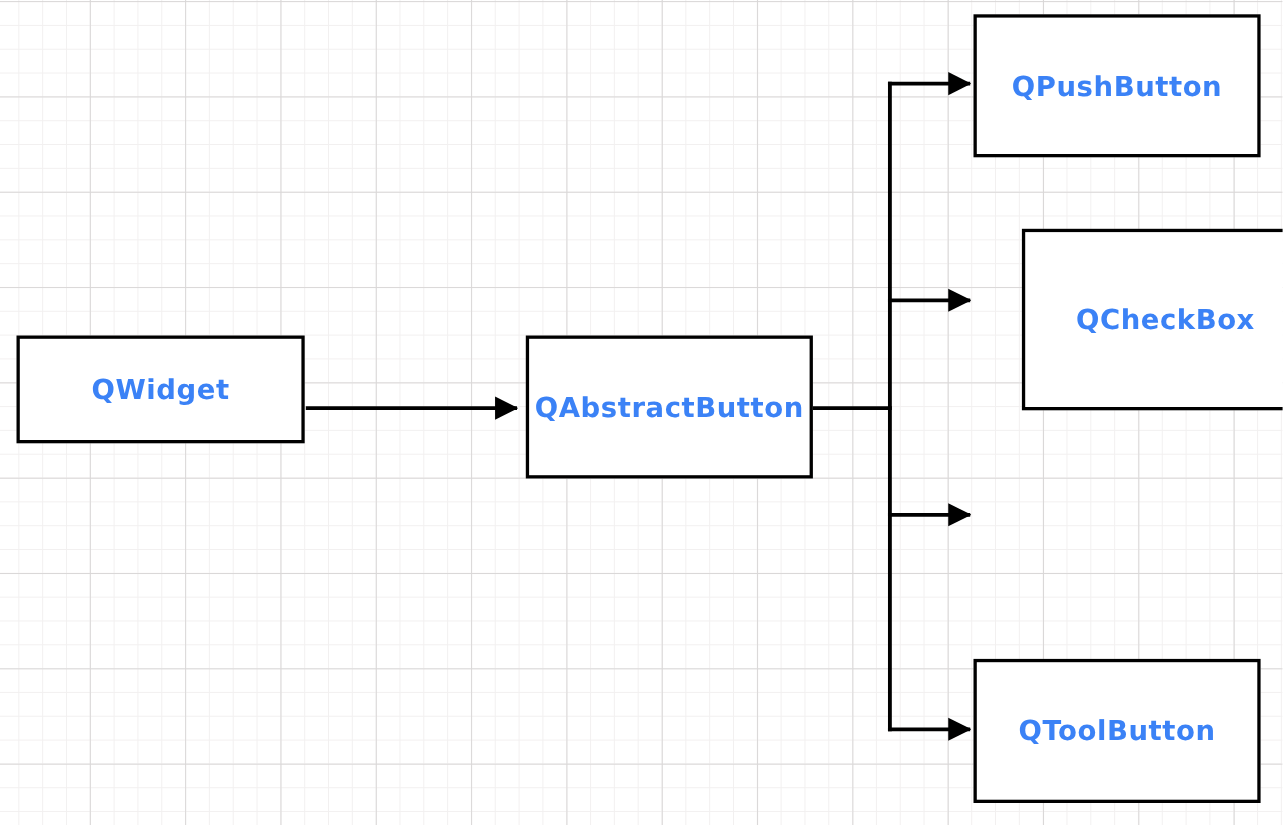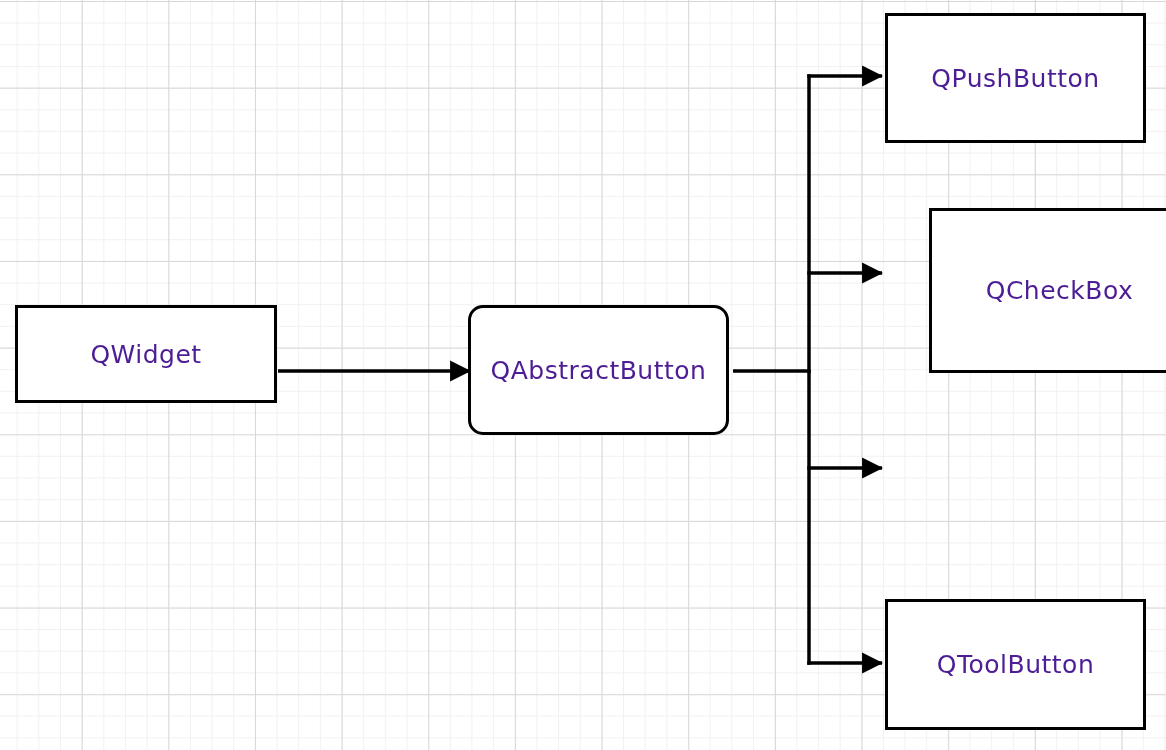--- a/index.html
+++ b/index.html
@@ -43,28 +43,28 @@
   .node {
     position: absolute;
     box-sizing: border-box;
     background: #ffffff;
     border: 3px solid #000000;
     display: flex;
     align-items: center;
     justify-content: center;
     text-align: center;
     font-size: 25px;
-    font-weight: 400;
-    color: #4c1d95;
+    font-weight: 700;
+    color: #3b82f6;
     letter-spacing: 0.5px;
     cursor: default;
   }
   
   .node-qwidget        { left: 15px;  top: 305px; width: 262px; height: 98px; }
-  .node-qabstractbutton{ left: 468px; top: 305px; width: 261px; height: 130px; border-radius: 15px; }
+  .node-qabstractbutton{ left: 478px; top: 305px; width: 261px; height: 130px; }
   .node-qpushbutton    { left: 885px; top: 13px;  width: 261px; height: 130px; }
   .node-qcheckbox      { left: 885px; top: 208px; width: 261px; height: 165px; margin-left: 44px; }
   .node-qradiobutton   { left: 885px; top: 403px; width: 261px; height: 130px; }
   .node-qtoolbutton    { left: 885px; top: 599px; width: 261px; height: 131px; }
 </style>
 </head>
 <body>
 
 <div class="canvas">
 

